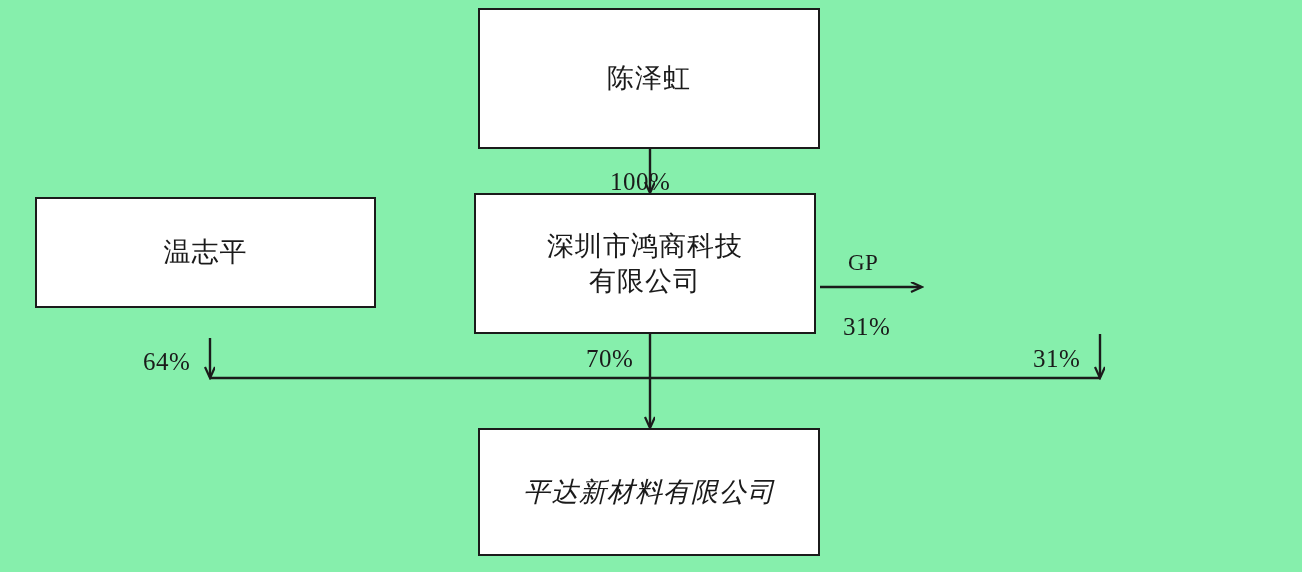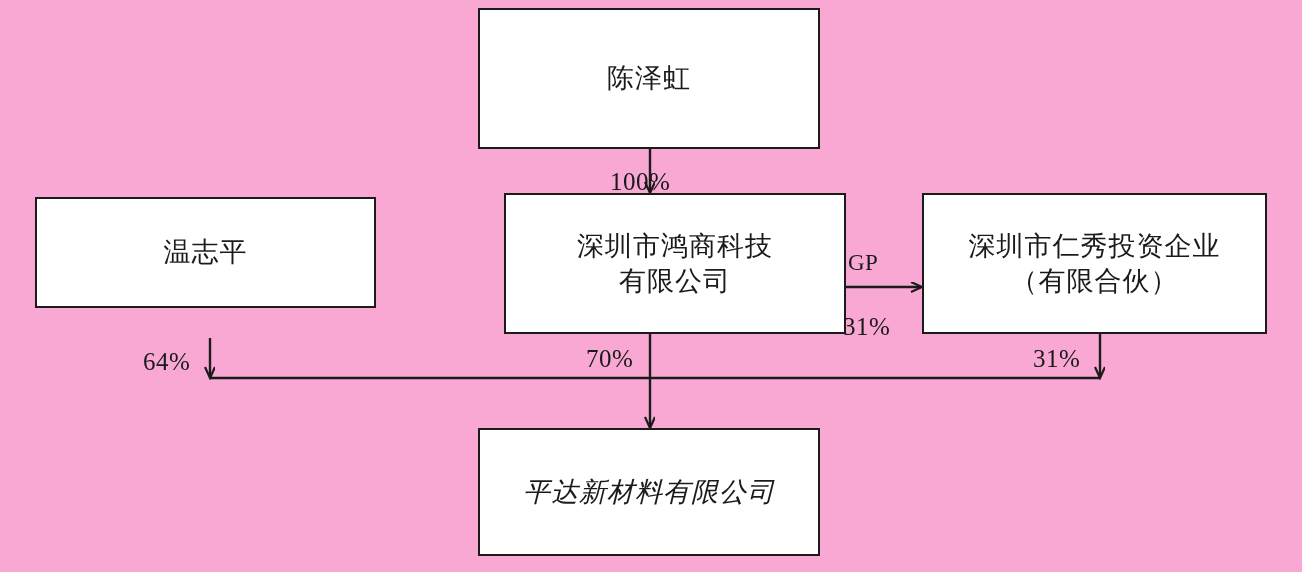--- a/index.html
+++ b/index.html
@@ -4,21 +4,21 @@
 <style>
   html, body {
     margin: 0;
     padding: 0;
     background: #ffffff;
   }
   #diagram-root {
     position: relative;
     width: 1302px;
     height: 572px;
-    background: #f9a8d4;
+    background: #86efac;
     font-family: "Liberation Serif", "DejaVu Serif", serif;
     overflow: hidden;
   }
   .node {
     position: absolute;
     box-sizing: border-box;
     border: 2px solid #1b1b1b;
     background: #ffffff;
     display: flex;
     align-items: center;
@@ -28,21 +28,21 @@
     line-height: 1.28;
     letter-spacing: 1px;
   }
   .node .node-label {
     display: block;
     white-space: pre-line;
     padding: 0 6px;
   }
   #node-top        { left: 478px; top: 8px;   width: 342px; height: 141px; font-size: 27px; }
   #node-left       { left: 35px;  top: 197px; width: 341px; height: 111px; font-size: 27px; }
-  #node-center     { left: 504px; top: 193px; width: 342px; height: 141px; font-size: 27px; }
+  #node-center     { left: 474px; top: 193px; width: 342px; height: 141px; font-size: 27px; }
   #node-right      { left: 922px; top: 193px; width: 345px; height: 141px; font-size: 27px; }
   #node-bottom     { left: 478px; top: 428px; width: 342px; height: 128px; font-size: 27px; font-style: italic; }
 
   #edge-layer {
     position: absolute;
     left: 0;
     top: 0;
     width: 1302px;
     height: 572px;
   }
@@ -91,24 +91,20 @@
 
   <div class="node" id="node-left">
     <span class="node-label">温志平</span>
   </div>
 
   <div class="node" id="node-center">
     <span class="node-label">深圳市鸿商科技
 有限公司</span>
   </div>
 
-  <div class="node" id="node-right">
-    <span class="node-label">深圳市仁秀投资企业
-（有限合伙）</span>
-  </div>
 
   <div class="node" id="node-bottom">
     <span class="node-label">平达新材料有限公司</span>
   </div>
 
   <span class="edge-label" id="label-100">100%</span>
   <span class="edge-label" id="label-gp">GP</span>
   <span class="edge-label" id="label-31">31%</span>
   <span class="edge-label" id="label-20">64%</span>
   <span class="edge-label" id="label-70">70%</span>

